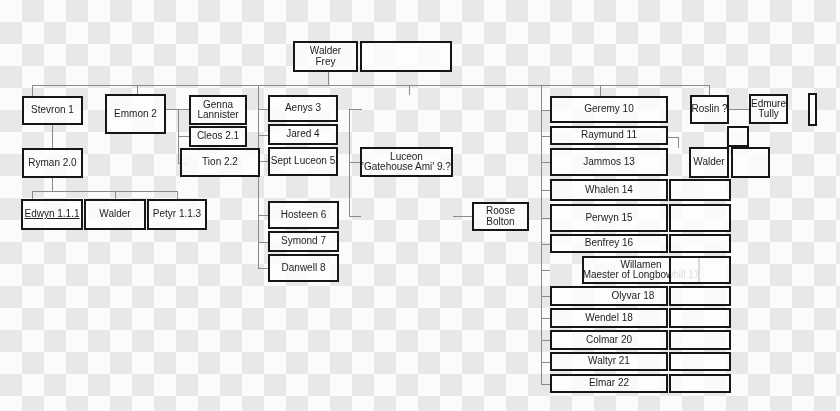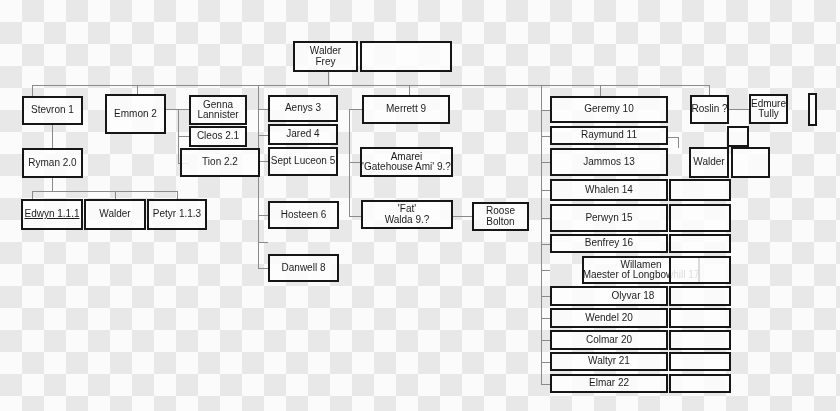--- a/index.html
+++ b/index.html
@@ -111,33 +111,29 @@
     </div>
     <div class="node" style="left: 268px; top: 124px; width: 70px; height: 21px;">
       <div>Jared 4</div>
     </div>
     <div class="node" style="left: 268px; top: 147px; width: 70px; height: 29px;">
       <div>Sept Luceon 5</div>
     </div>
     <div class="node" style="left: 268px; top: 201px; width: 71px; height: 28px;">
       <div>Hosteen 6</div>
     </div>
+    <div class="node" style="left: 268px; top: 231px; width: 71px; height: 21px;">
+      <div>Symond 7</div>
+    </div>
     <div class="node" style="left: 268px; top: 254px; width: 71px; height: 28px;">
       <div>Danwell 8</div>
     </div>
-    <div class="node" style="left: 362px; top: 95px; width: 88px; height: 29px;">
-      <div>Merrett 9</div>
-    </div>
     <div class="node" style="left: 360px; top: 147px; width: 93px; height: 30px;">
-      <div>Amarei</div>
+      <div>Luceon</div>
       <div>'Gatehouse Ami' 9.?</div>
-    </div>
-    <div class="node" style="left: 361px; top: 200px; width: 92px; height: 29px;">
-      <div>'Fat'</div>
-      <div>Walda 9.?</div>
     </div>
     <div class="node" style="left: 472px; top: 202px; width: 57px; height: 29px;">
       <div>Roose</div>
       <div>Bolton</div>
     </div>
     <div class="node" style="left: 550px; top: 96px; width: 118px; height: 27px;">
       <div>Geremy 10</div>
     </div>
     <div class="node" style="left: 550px; top: 126px; width: 118px; height: 19px;">
       <div>Raymund 11</div>
@@ -155,21 +151,21 @@
       <div>Benfrey 16</div>
     </div>
     <div class="node" style="left: 550px; top: 256px; width: 118px; height: 28px; margin-left: 32px;">
       <div>Willamen</div>
       <div>Maester of Longbowhill 17</div>
     </div>
     <div class="node" style="left: 550px; top: 286px; width: 118px; height: 20px; padding-left: 48px;">
       <div>Olyvar 18</div>
     </div>
     <div class="node" style="left: 550px; top: 308px; width: 118px; height: 20px;">
-      <div>Wendel 20</div>
+      <div>Wendel 18</div>
     </div>
     <div class="node" style="left: 550px; top: 330px; width: 118px; height: 20px; text-align: center;">
       <div>Colmar 20</div>
     </div>
     <div class="node" style="left: 550px; top: 352px; width: 118px; height: 19px;">
       <div>Waltyr 21</div>
     </div>
     <div class="node" style="left: 550px; top: 374px; width: 118px; height: 19px;">
       <div>Elmar 22</div>
     </div>

